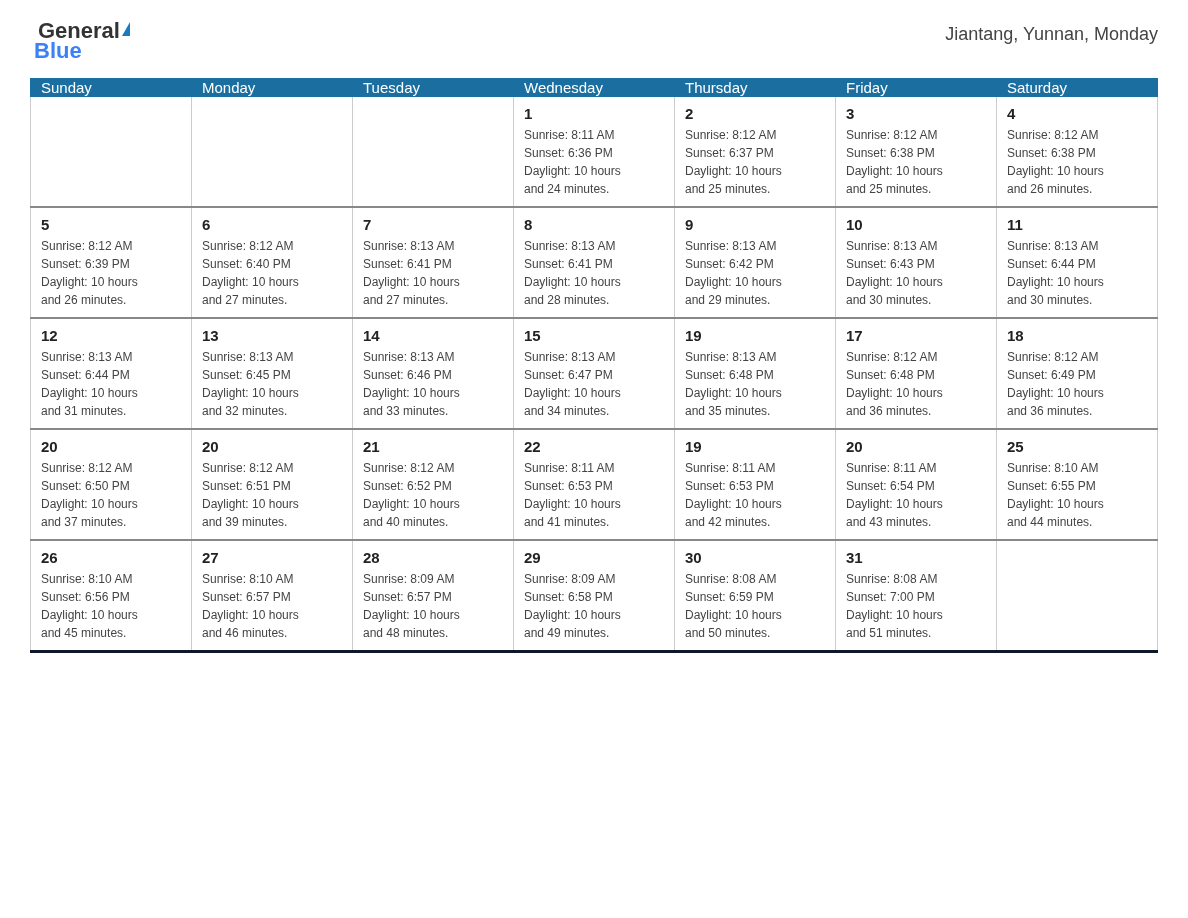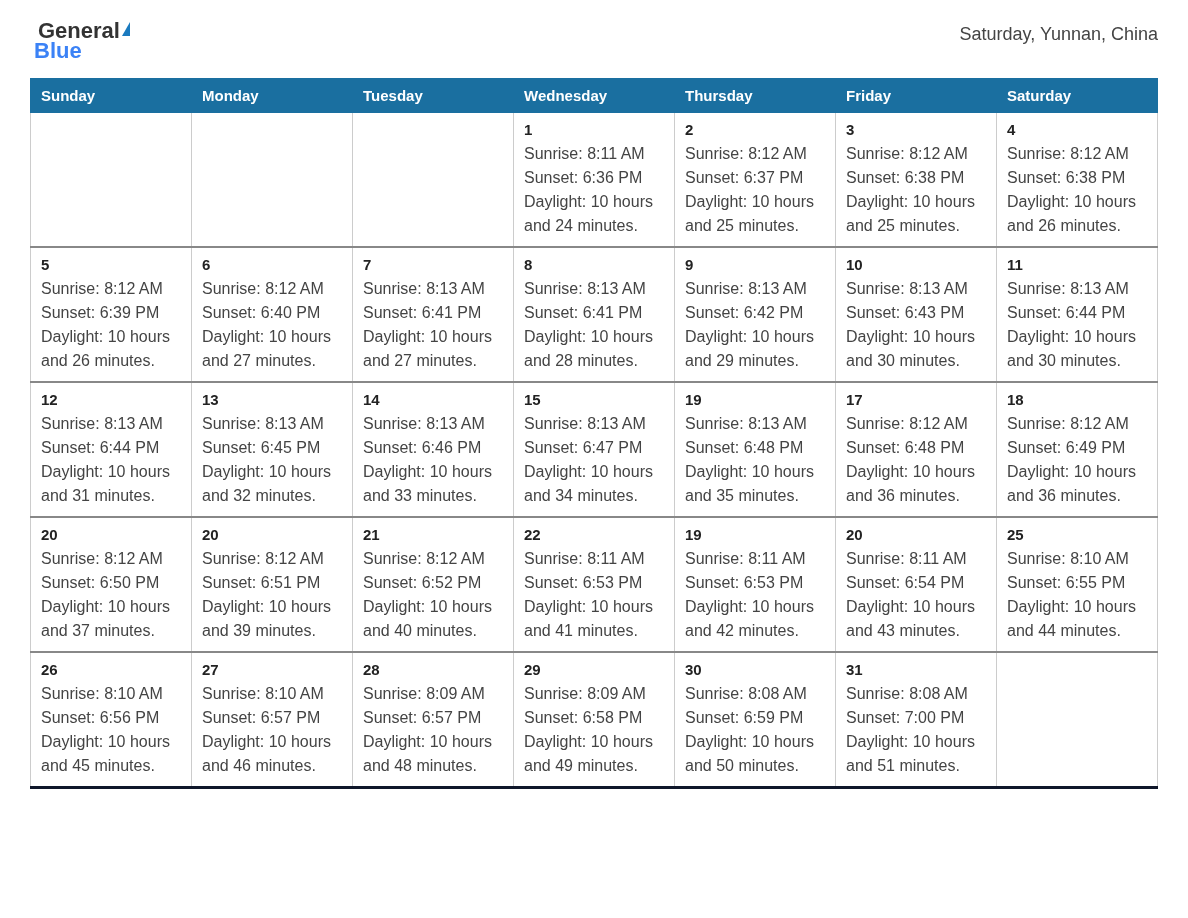--- a/index.html
+++ b/index.html
@@ -69,42 +69,42 @@
     }
     .calendar-table {
       width: 100%;
       border-collapse: collapse;
       table-layout: fixed;
     }
     .calendar-table thead tr th {
       background: #1a6fa0;
       color: #fff;
       font-size: 15px;
-      font-weight: bold;
-      padding: 8px 10px;
+      font-weight: normal;
+      padding: 0 10px;
       text-align: left;
       border: 1px solid #1a6fa0;
     }
     .calendar-table tbody tr td {
       vertical-align: top;
       padding: 8px 10px;
       border: 1px solid #ccc;
       font-size: 12.5px;
       color: #333;
       height: 110px;
     }
     .calendar-table tbody tr td .day-num {
       font-size: 15px;
       font-weight: bold;
       color: #222;
       display: block;
       margin-bottom: 4px;
     }
     .calendar-table tbody tr td .day-info {
-      font-size: 16px;
+      font-size: 12px;
       color: #444;
       line-height: 1.5;
     }
     .empty-cell {
       background: #fff;
     }
     
     .calendar-table tbody tr {
       border-bottom: 2px solid #888;
     }
@@ -119,21 +119,21 @@
   <div class="logo">
     <div class="logo-row1">
       <span class="logo-general">General</span>
       <span class="logo-triangle"></span>
     </div>
     <div class="logo-row2">
       <span class="logo-blue">Blue</span>
     </div>
   </div>
   <div class="title-area">
-    <div class="calendar-subtitle">Saturday, Yunnan, China</div>
+    <div class="calendar-subtitle">Jiantang, Yunnan, Monday</div>
   </div>
 </div>
 
 <table class="calendar-table">
   <thead>
     <tr>
       <th>Sunday</th>
       <th>Monday</th>
       <th>Tuesday</th>
       <th>Wednesday</th>

